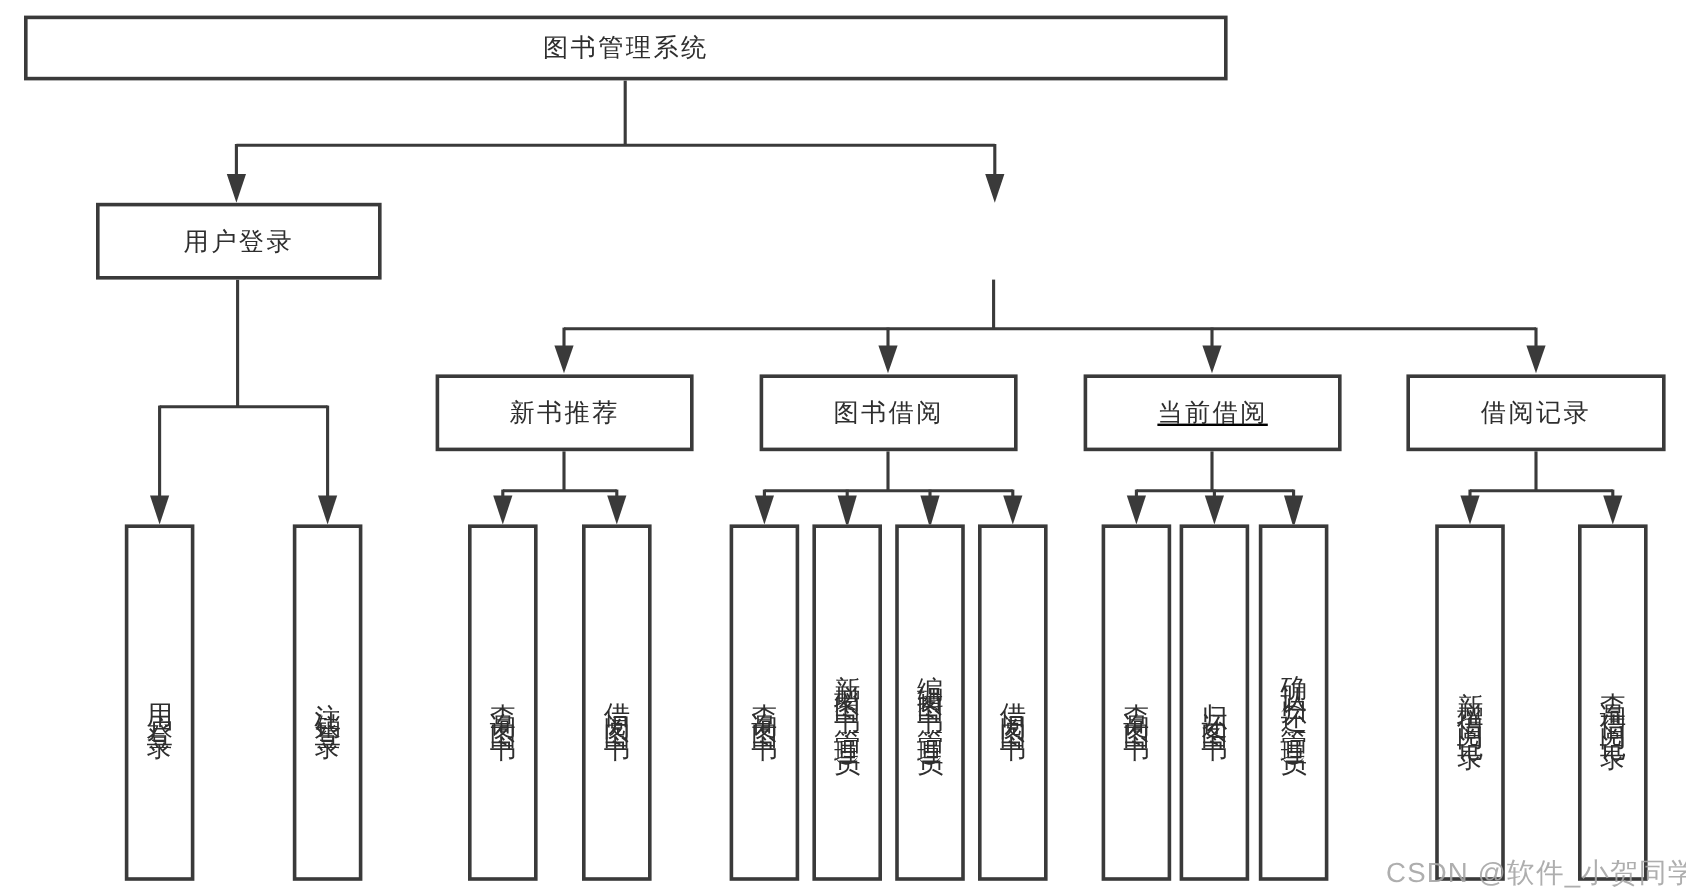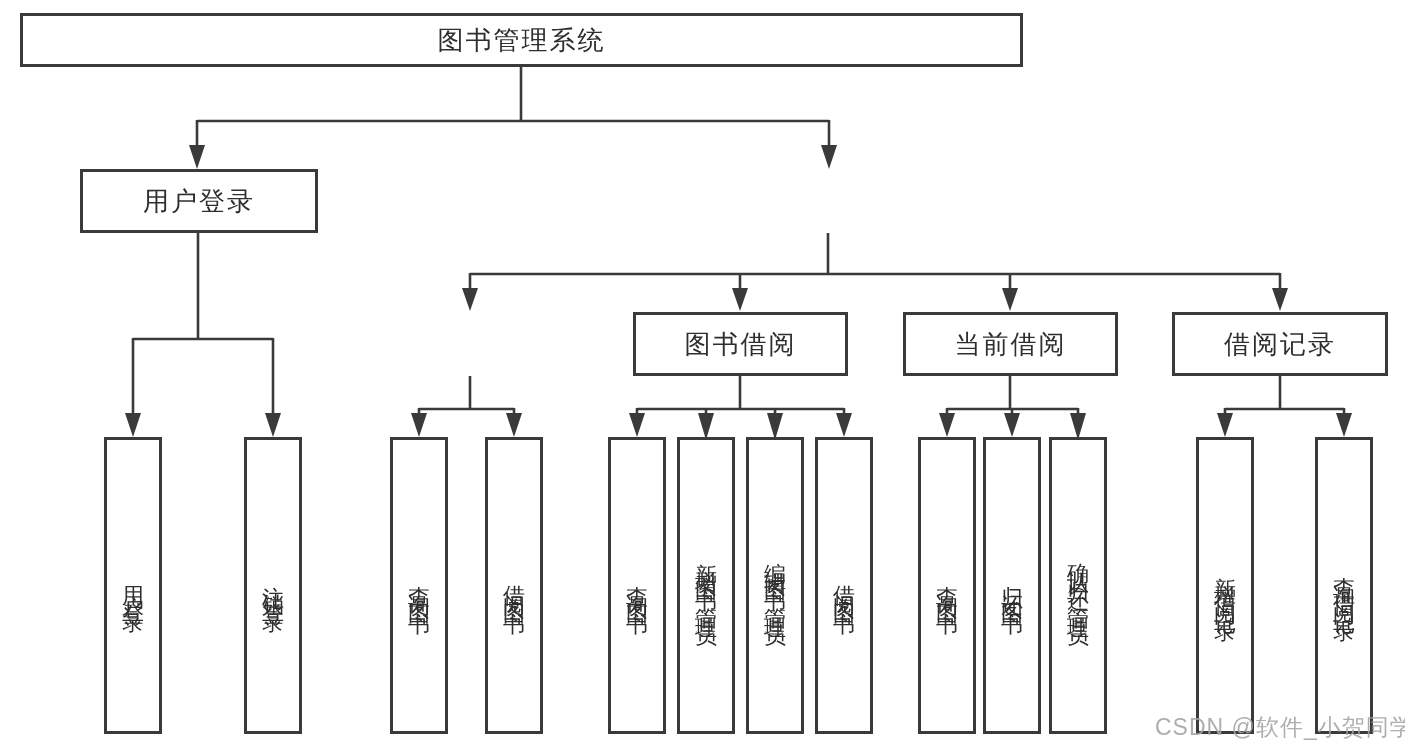--- a/index.html
+++ b/index.html
@@ -25,21 +25,21 @@
     position: absolute;
     box-sizing: border-box;
     border: 3px solid #3a3a3a;
     background: #ffffff;
     display: flex;
     align-items: center;
     justify-content: center;
     z-index: 2;
   }
   .node .hlabel {
-    font-size: 26px;
+    font-size: 21px;
     color: #2e2e2e;
     letter-spacing: 2px;
     white-space: nowrap;
   }
   .vnode {
     width: 58px;
     height: 297px;
     top: 437px;
   }
   .vnode .vlabel {
@@ -140,24 +140,27 @@
   </svg>
 
   <div class="node" style="left:20px; top:13px; width:1003px; height:54px;">
     <span class="hlabel">图书管理系统</span>
   </div>
 
   <div class="node" style="left:80px; top:169px; width:238px; height:64px;">
     <span class="hlabel">用户登录</span>
   </div>
 
+  <div class="node" style="left:363px; top:312px; width:215px; height:64px;">
+    <span class="hlabel">新书推荐</span>
+  </div>
   <div class="node" style="left:633px; top:312px; width:215px; height:64px;text-align:center;">
     <span class="hlabel">图书借阅</span>
   </div>
-  <div class="node" style="left:903px; top:312px; width:215px; height:64px;">
+  <div class="node" style="left:903px; top:312px; width:215px; height:64px;text-decoration:underline;">
     <span class="hlabel">当前借阅</span>
   </div>
   <div class="node" style="left:1172px; top:312px; width:216px; height:64px;">
     <span class="hlabel">借阅记录</span>
   </div>
 
   <div class="node vnode" style="left:104px;">
     <span class="vlabel">用户登录</span>
   </div>
   <div class="node vnode" style="left:244px;">

